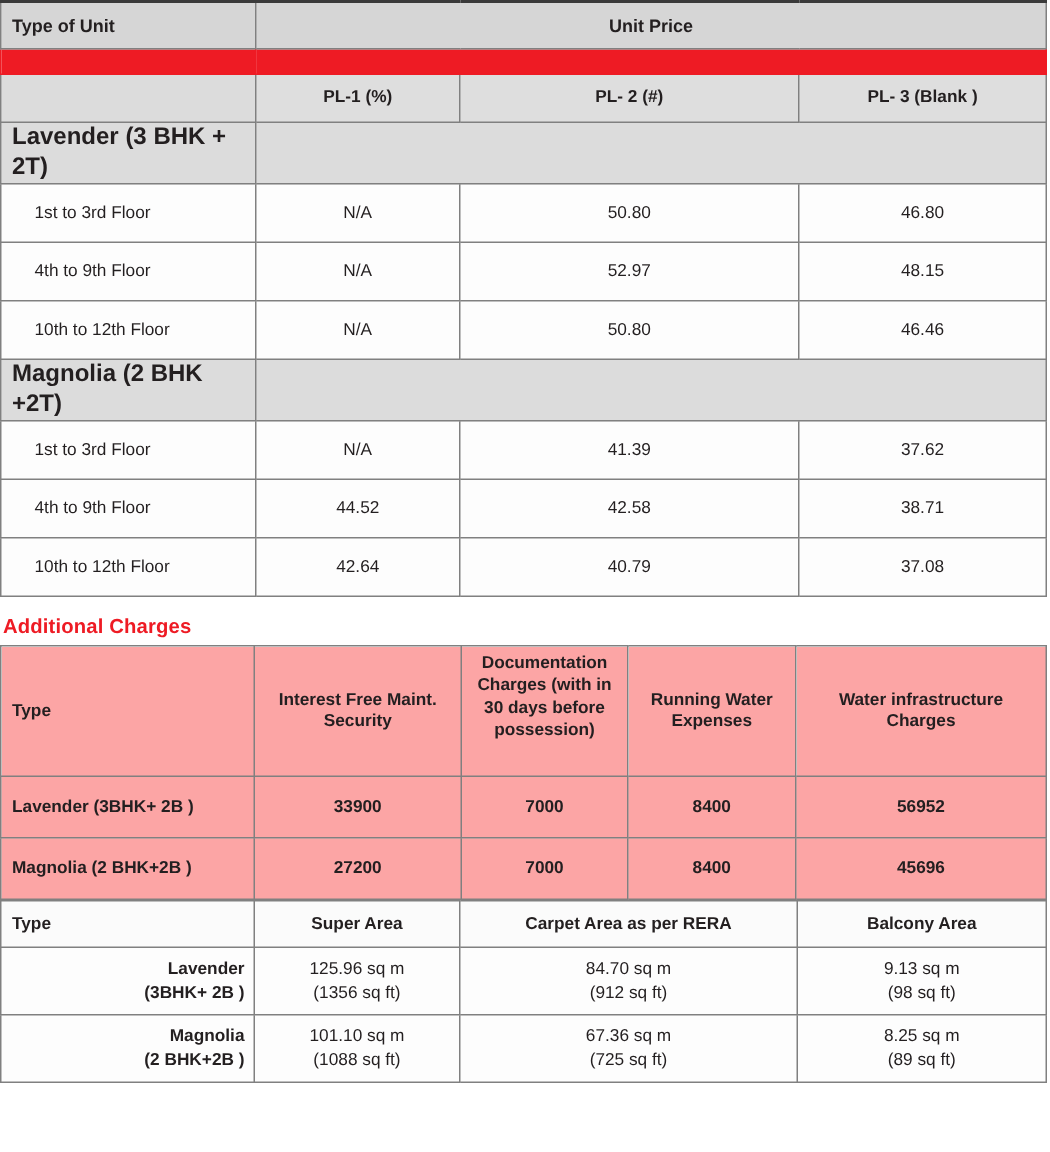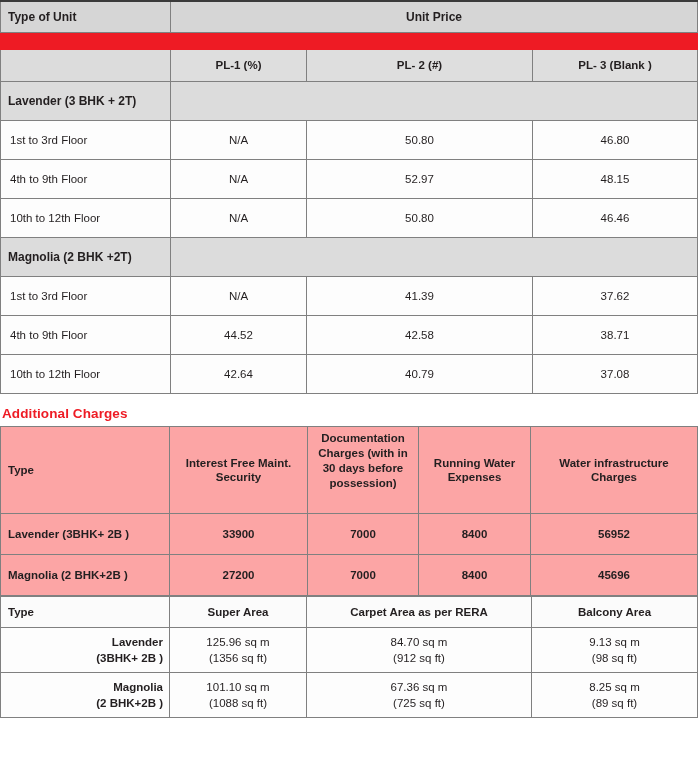--- a/index.html
+++ b/index.html
@@ -78,30 +78,30 @@
   }
   .subhdr td.sub-blank { background: #dcdcdc; }
 
   .group-row td {
     background: #dcdcdc;
     height: 38px;
   }
   .group-row td.group-name {
     text-align: left;
     font-weight: bold;
-    font-size: 12px;
+    font-size: 16px;
     padding-left: 7px;
   }
   .data-row td {
     height: 38px;
     background: #fdfdfd;
   }
   .data-row td.row-label {
     text-align: left;
-    padding-left: 9px;
+    padding-left: 22px;
     font-size: 11.5px;
   }
 
   
   .section-heading {
     color: #ee1b24;
     font-weight: bold;
     font-size: 13.5px;
     padding: 12px 0 5px 2px;
     letter-spacing: .1px;

